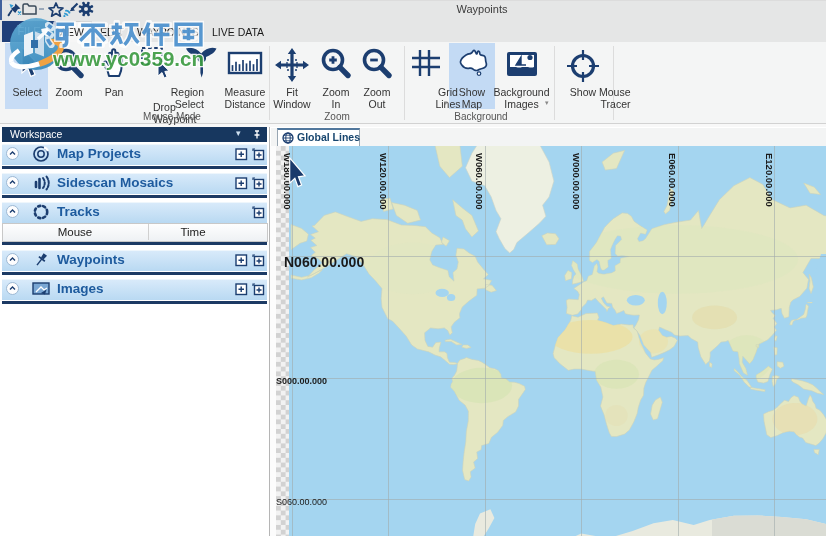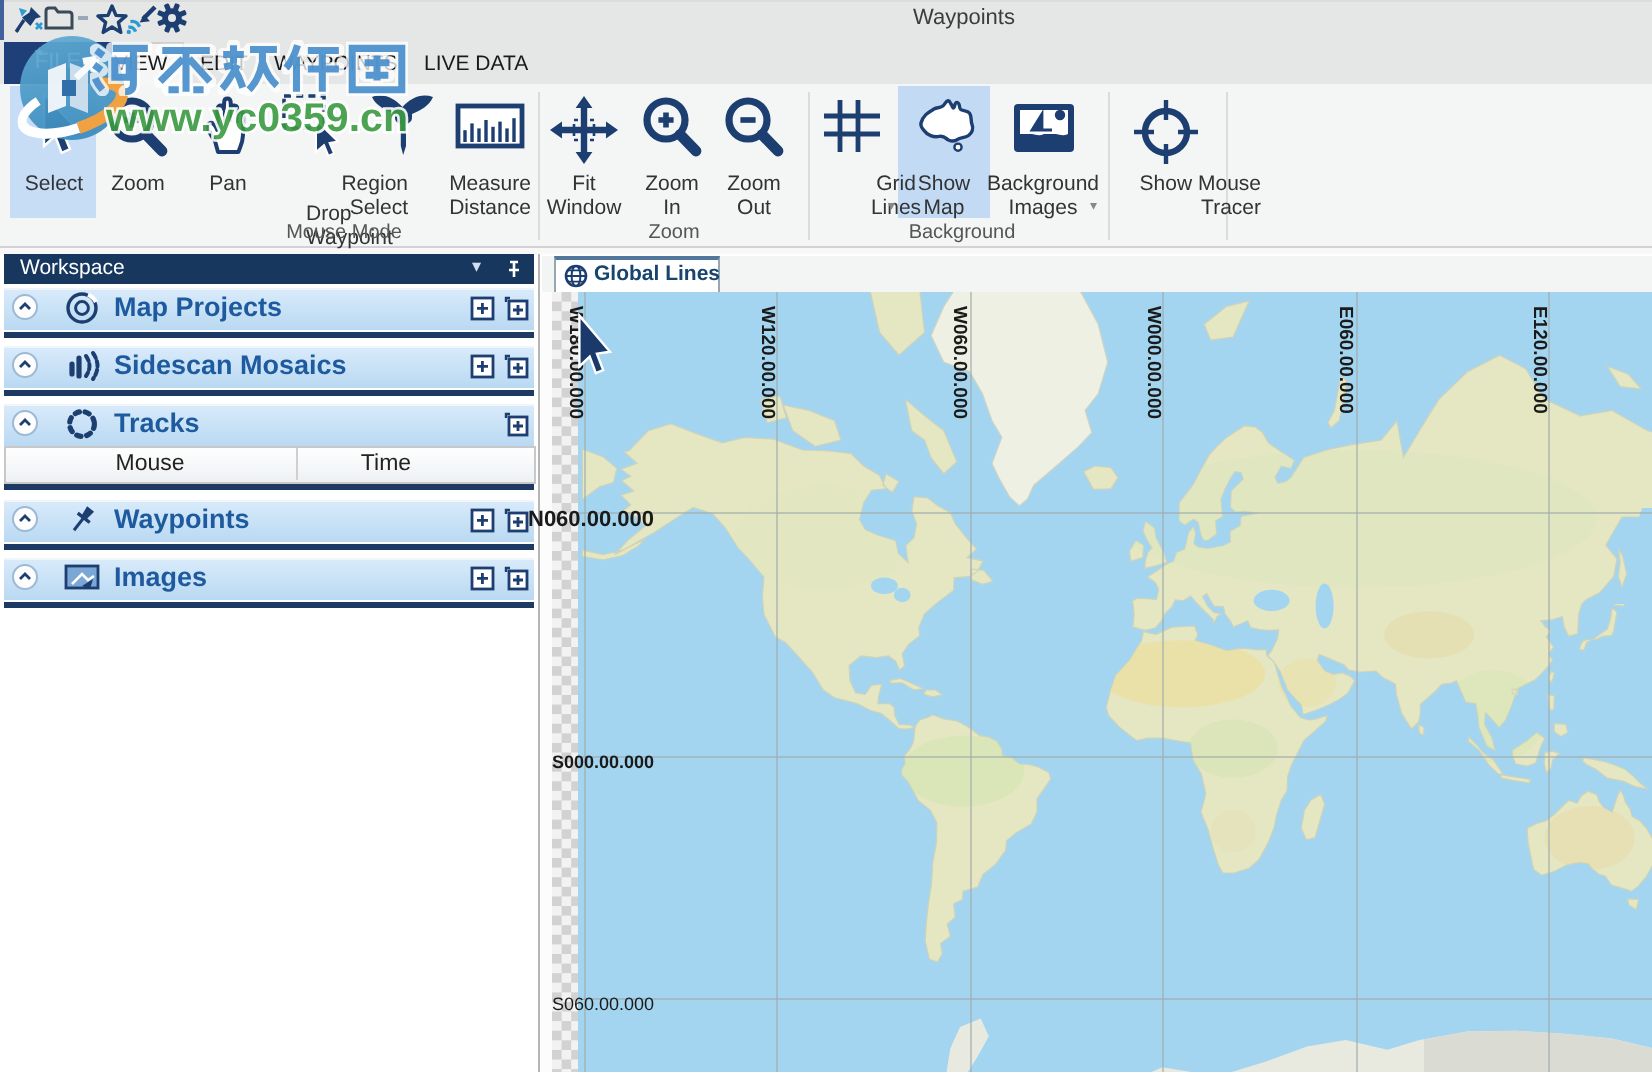--- a/index.html
+++ b/index.html
@@ -292,21 +292,21 @@
 <div style="position:absolute;left:774px;top:146px;width:1px;height:390px;background:#a2abac;opacity:.6"></div>
 <div style="position:absolute;left:289px;top:256.3px;width:537px;height:1px;background:#a2abac;opacity:.6"></div>
 <div style="position:absolute;left:289px;top:377.5px;width:537px;height:1px;background:#a2abac;opacity:.6"></div>
 <div style="position:absolute;left:289px;top:498.7px;width:537px;height:1px;background:#a2abac;opacity:.6"></div>
 <div style="position:absolute;left:292.5px;top:153px;font-size:9.5px;font-weight:bold;color:#1a1a1a;transform:rotate(90deg);transform-origin:0 0;white-space:nowrap">W180.00.000</div>
 <div style="position:absolute;left:388.9px;top:153px;font-size:9.5px;font-weight:bold;color:#1a1a1a;transform:rotate(90deg);transform-origin:0 0;white-space:nowrap">W120.00.000</div>
 <div style="position:absolute;left:485.3px;top:153px;font-size:9.5px;font-weight:bold;color:#1a1a1a;transform:rotate(90deg);transform-origin:0 0;white-space:nowrap">W060.00.000</div>
 <div style="position:absolute;left:581.7px;top:153px;font-size:9.5px;font-weight:bold;color:#1a1a1a;transform:rotate(90deg);transform-origin:0 0;white-space:nowrap">W000.00.000</div>
 <div style="position:absolute;left:678.1px;top:153px;font-size:9.5px;font-weight:bold;color:#1a1a1a;transform:rotate(90deg);transform-origin:0 0;white-space:nowrap">E060.00.000</div>
 <div style="position:absolute;left:774.5px;top:153px;font-size:9.5px;font-weight:bold;color:#1a1a1a;transform:rotate(90deg);transform-origin:0 0;white-space:nowrap">E120.00.000</div>
-<div style="position:absolute;left:264px;top:254.3px;font-size:11px;font-weight:bold;color:#1a1a1a;white-space:nowrap">N060.00.000</div>
+<div style="position:absolute;left:284px;top:254.3px;font-size:14px;font-weight:bold;color:#1a1a1a;white-space:nowrap">N060.00.000</div>
 <div style="position:absolute;left:276px;top:375.5px;font-size:9px;font-weight:bold;color:#1a1a1a;white-space:nowrap">S000.00.000</div>
 <div style="position:absolute;left:276px;top:496.7px;font-size:9px;font-weight:normal;color:#1a1a1a;white-space:nowrap">S060.00.000</div>
 <div style="position:absolute;left:277px;top:128px;width:83px;height:18px;background:#fff;border:1px solid #98a6b2;border-top:2px solid #51779c;border-bottom:none;box-sizing:border-box"></div>
 <svg style="position:absolute;left:282px;top:132px" width="12" height="12" viewBox="0 0 12 12">
     <circle cx="6" cy="6" r="5" stroke="#1c3e70" stroke-width="1.3" fill="none"></circle>
     <ellipse cx="6" cy="6" rx="2.2" ry="5" stroke="#1c3e70" stroke-width="1" fill="none"></ellipse>
     <path d="M1 6 H11 M1.8 3.2 H10.2 M1.8 8.8 H10.2" stroke="#1c3e70" stroke-width="0.9"></path>
   </svg>
 <div style="position:absolute;left:297px;top:129px;font-size:10.5px;font-weight:bold;color:#17456e;line-height:17px">Global Lines</div>
 <svg style="position:absolute;left:286px;top:155px" width="24" height="37" viewBox="0 0 26 38">

